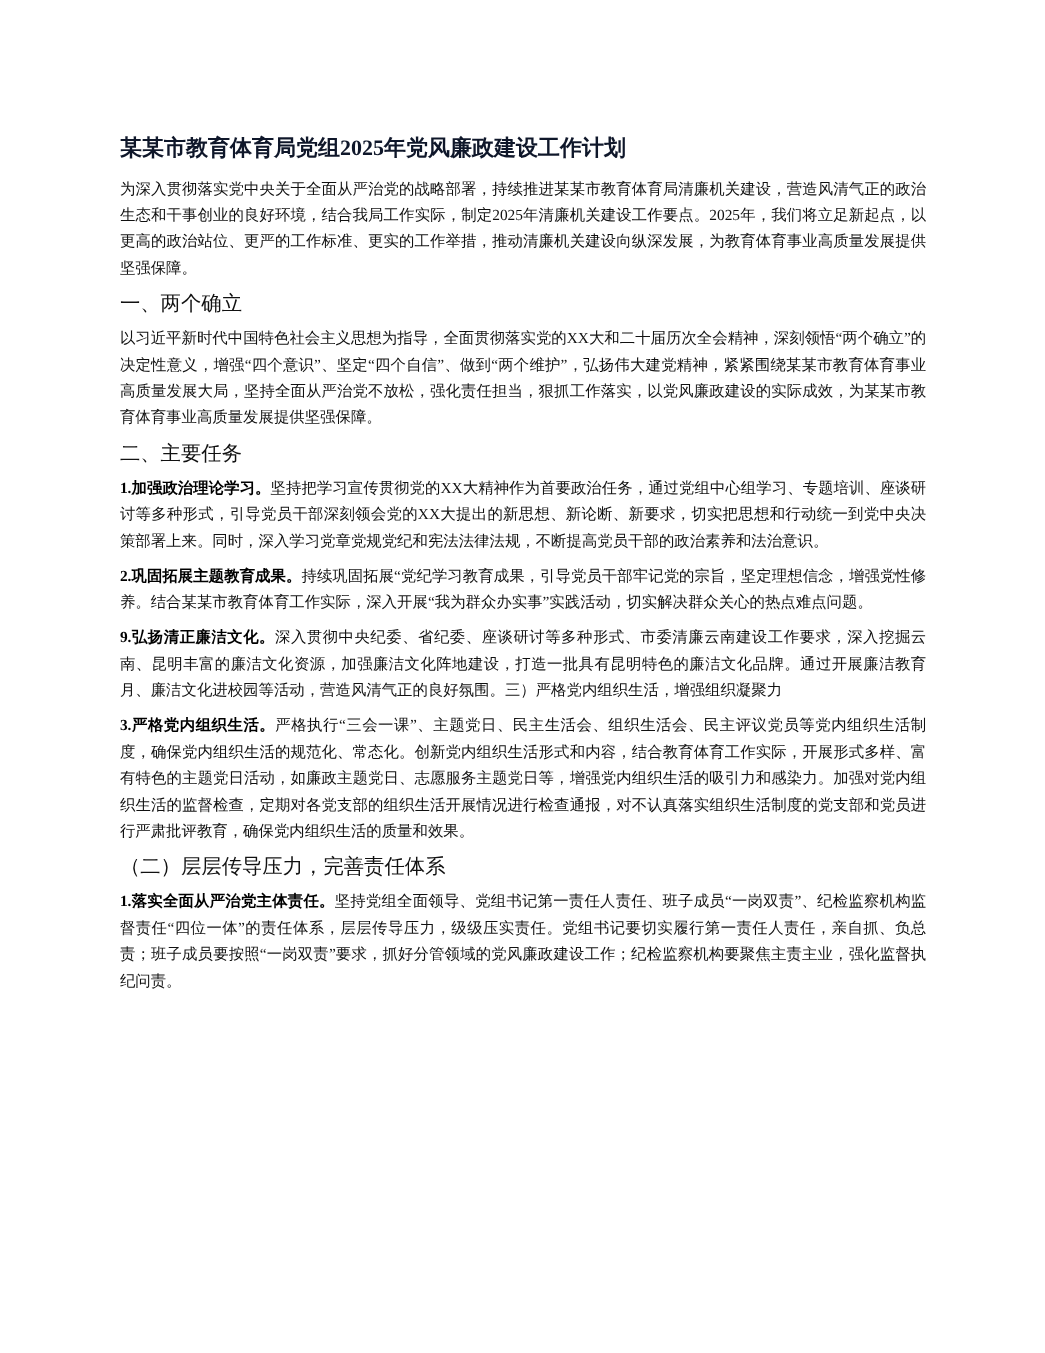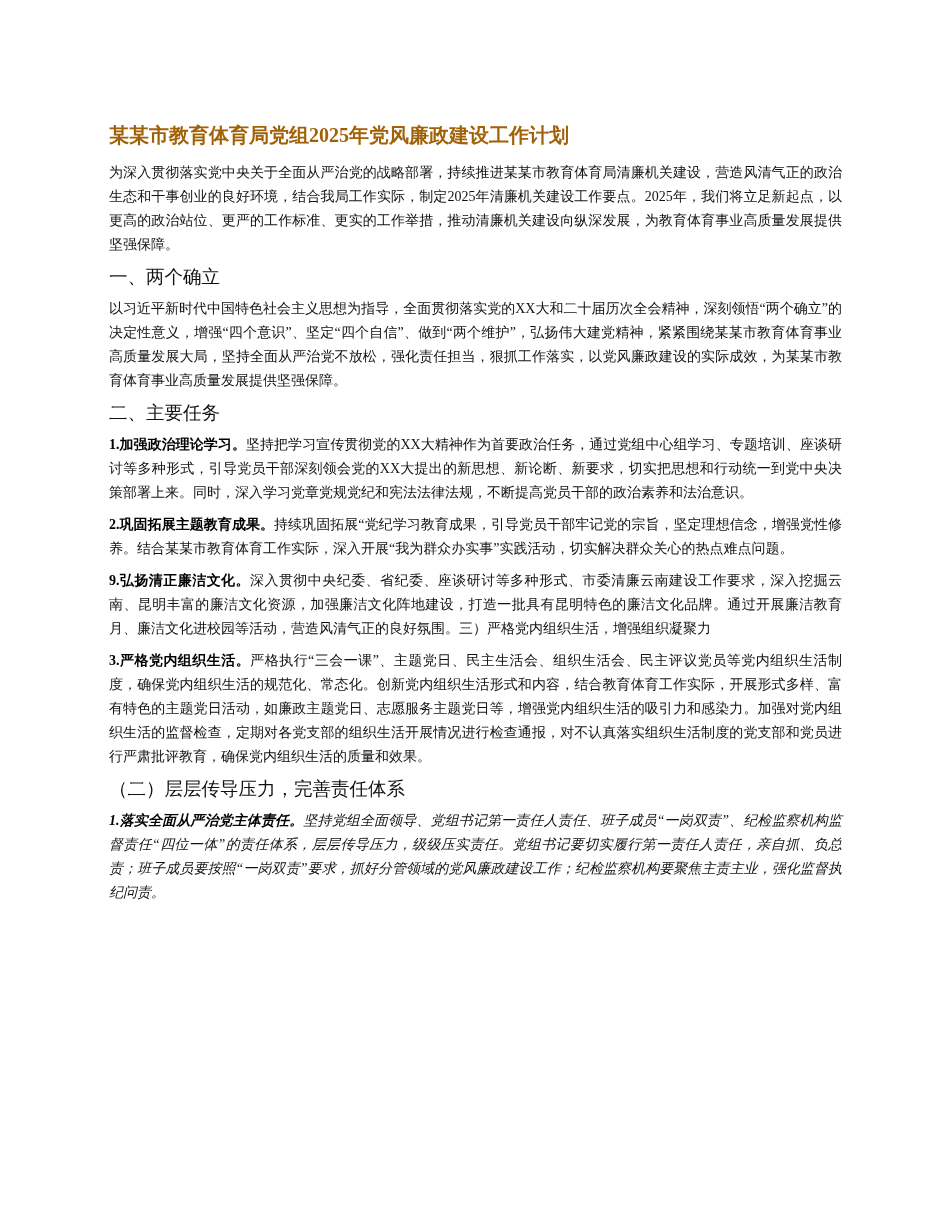--- a/index.html
+++ b/index.html
@@ -16,42 +16,42 @@
     color: #000000;
     padding: 122px 108px 40px 109px;
     overflow: hidden;
     font-family: "Liberation Serif", "DejaVu Serif", serif;
   }
   .doc-title {
     font-size: 20px;
     font-weight: 700;
     line-height: 27px;
     margin: 0 0 12px 0;
-    color: #a16207;
+    color: #0f172a;
   }
   .para {
     font-size: 14px;
     line-height: 24px;
     margin: 0 0 8px 0;
     text-align: justify;
     word-break: break-all;
     color: #111111;
   }
   .heading {
     font-size: 18.5px;
     line-height: 24px;
     font-weight: 400;
     margin: 0 0 8px 0;
     color: #111111;
   }
   .lead {
     font-weight: 700;
     color: #000000;
   }
-  .para:last-child { margin-bottom: 0; font-style: italic; }
+  .para:last-child { margin-bottom: 0; }
 </style>
 </head>
 <body>
 
 <div class="page">
 
   <h1 class="doc-title">某某市教育体育局党组2025年党风廉政建设工作计划</h1>
 
   <p class="para">为深入贯彻落实党中央关于全面从严治党的战略部署，持续推进某某市教育体育局清廉机关建设，营造风清气正的政治生态和干事创业的良好环境，结合我局工作实际，制定2025年清廉机关建设工作要点。2025年，我们将立足新起点，以更高的政治站位、更严的工作标准、更实的工作举措，推动清廉机关建设向纵深发展，为教育体育事业高质量发展提供坚强保障。</p>
 

